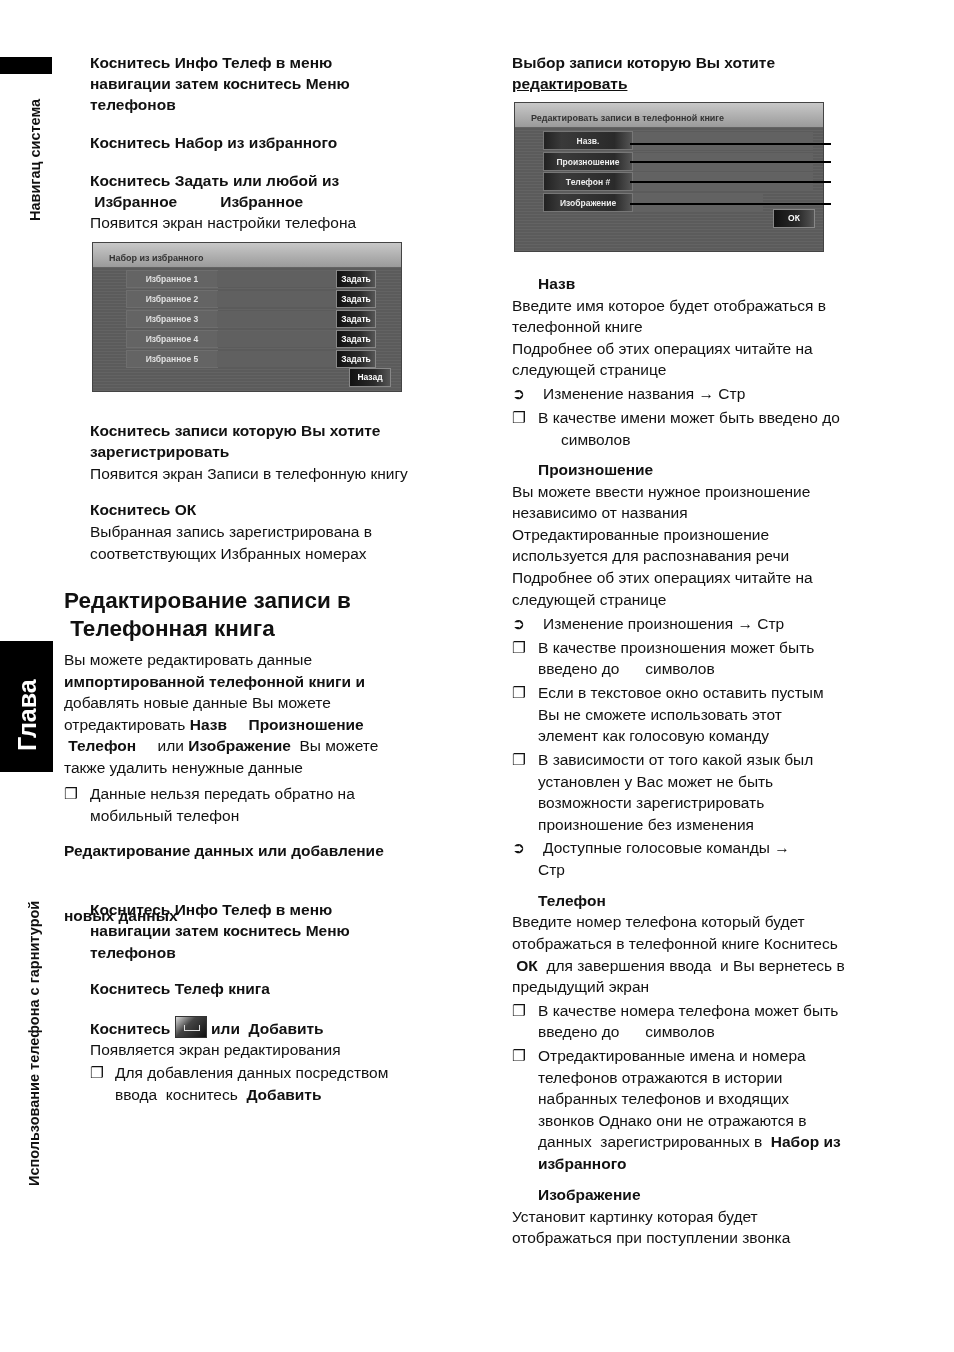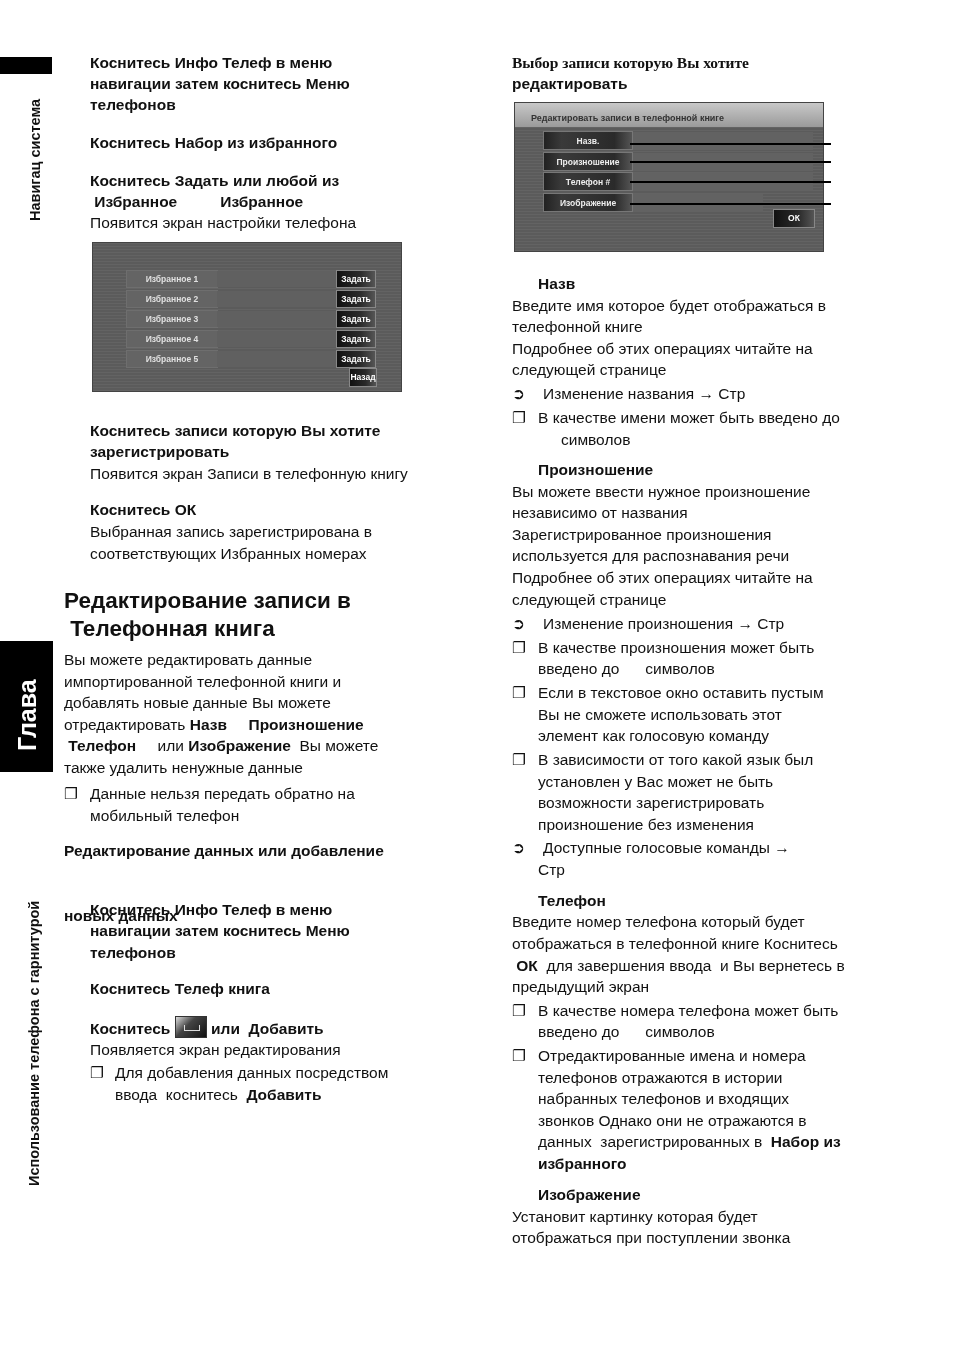--- a/index.html
+++ b/index.html
@@ -47,51 +47,52 @@
 <div class="abs b line" style="left:90px; top:73px;">навигации  затем коснитесь  Меню</div>
 <div class="abs b line" style="left:90px; top:94px;">телефонов</div>
 
 <div class="abs b line" style="left:90px; top:132px;">Коснитесь  Набор из избранного</div>
 
 <div class="abs b line" style="left:90px; top:170px;">Коснитесь  Задать  или любой из</div>
 <div class="abs b line" style="left:90px; top:191px; white-space:pre;"> Избранное          Избранное</div>
 <div class="abs line" style="left:90px; top:212px;">Появится экран настройки телефона</div>
 
 <div class="abs screen" style="left:92px; top:242px; width:308px; height:148px;">
+  <div class="hdr">Набор из избранного</div>
   <div class="fav-row" style="top:27px;">Избранное 1</div>
   <div class="fav-line" style="top:28px;"></div>
   <div class="fav-row" style="top:47px;">Избранное 2</div>
   <div class="fav-line" style="top:48px;"></div>
   <div class="fav-row" style="top:67px;">Избранное 3</div>
   <div class="fav-line" style="top:68px;"></div>
   <div class="fav-row" style="top:87px;">Избранное 4</div>
   <div class="fav-line" style="top:88px;"></div>
   <div class="fav-row" style="top:107px;">Избранное 5</div>
   <div class="fav-line" style="top:108px;"></div>
   <div class="dk-btn" style="left:243px; top:27px; width:40px; height:18px; line-height:16px;">Задать</div>
   <div class="dk-btn" style="left:243px; top:47px; width:40px; height:18px; line-height:16px;">Задать</div>
   <div class="dk-btn" style="left:243px; top:67px; width:40px; height:18px; line-height:16px;">Задать</div>
   <div class="dk-btn" style="left:243px; top:87px; width:40px; height:18px; line-height:16px;">Задать</div>
   <div class="dk-btn" style="left:243px; top:107px; width:40px; height:18px; line-height:16px;">Задать</div>
-  <div class="dk-btn" style="left:256px; top:125px; width:28px; height:19px; line-height:17px;">Назад</div>
+  <div class="dk-btn" style="left:256px; top:125px; width:42px; height:19px; line-height:17px;">Назад</div>
 </div>
 
 <div class="abs b line" style="left:90px; top:420px;">Коснитесь записи  которую Вы хотите</div>
 <div class="abs b line" style="left:90px; top:441px;">зарегистрировать</div>
 <div class="abs line" style="left:90px; top:463px;">Появится экран Записи в телефонную книгу</div>
 
 <div class="abs b line" style="left:90px; top:499px;">Коснитесь  ОК</div>
 <div class="abs line" style="left:90px; top:521px;">Выбранная запись зарегистрирована в</div>
 <div class="abs line" style="left:90px; top:543px;">соответствующих  Избранных номерах</div>
 
 <div class="abs h2" style="left:64px; top:587px;">Редактирование записи в</div>
 <div class="abs h2" style="left:64px; top:615px; white-space:pre;"> Телефонная книга</div>
 
 <div class="abs line" style="left:64px; top:649px;">Вы можете редактировать данные</div>
-<div class="abs line" style="left:64px; top:671px;">импортированной телефонной книги и</div>
+<div class="abs line" style="left:64px; top:671px;font-weight:bold;">импортированной телефонной книги и</div>
 <div class="abs line" style="left:64px; top:692px;">добавлять новые данные  Вы можете</div>
 <div class="abs line" style="left:64px; top:714px; white-space:pre;"><span>отредактировать </span><span class="b">Назв     Произношение</span></div>
 <div class="abs line" style="left:64px; top:735px; white-space:pre;"><span class="b"> Телефон</span><span>     или </span><span class="b">Изображение</span><span>  Вы можете</span></div>
 <div class="abs line" style="left:64px; top:757px;">также удалить ненужные данные</div>
 
 <div class="abs line" style="left:64px; top:783px;">❐</div>
 <div class="abs line" style="left:90px; top:783px;">Данные нельзя передать обратно на</div>
 <div class="abs line" style="left:90px; top:805px;">мобильный телефон</div>
 
 <div class="abs b line" style="left:64px; top:840px;">Редактирование данных или добавление</div>
@@ -103,22 +104,22 @@
 
 <div class="abs b line" style="left:90px; top:978px;">Коснитесь  Телеф  книга</div>
 
 <div class="abs b line" style="left:90px; top:1016px; white-space:pre;"><span>Коснитесь </span><span class="inline-icon"></span><span> или  Добавить</span></div>
 <div class="abs line" style="left:90px; top:1039px;">Появляется экран редактирования</div>
 
 <div class="abs line" style="left:90px; top:1062px;">❐</div>
 <div class="abs line" style="left:115px; top:1062px;text-align:right;">Для добавления данных  посредством</div>
 <div class="abs line" style="left:115px; top:1084px; white-space:pre;"><span>ввода  коснитесь  </span><span class="b">Добавить</span></div>
 
-<div class="abs b line" style="left:512px; top:52px;font-family:Liberation Serif, serif;">Выбор записи  которую Вы хотите</div>
-<div class="abs b line" style="left:512px; top:73px;">редактировать</div>
+<div class="abs b line" style="left:512px; top:52px;">Выбор записи  которую Вы хотите</div>
+<div class="abs b line" style="left:512px; top:73px;text-decoration:underline;">редактировать</div>
 
 <div class="abs screen" style="left:514px; top:102px; width:308px; height:148px;">
   <div class="hdr">Редактировать записи в телефонной книге</div>
   <div class="edit-btn" style="top:28px;">Назв.</div>
   <div class="edit-field" style="top:29px; width:180px;"></div>
   <div class="edit-btn" style="top:49px;">Произношение</div>
   <div class="edit-field" style="top:50px; width:180px;"></div>
   <div class="edit-btn" style="top:69px;">Телефон #</div>
   <div class="edit-field" style="top:70px; width:180px;"></div>
   <div class="edit-btn" style="top:90px;">Изображение</div>
@@ -137,21 +138,21 @@
 <div class="abs line" style="left:512px; top:359px;">следующей странице</div>
 <div class="abs line" style="left:512px; top:383px;">➲</div>
 <div class="abs line" style="left:543px; top:383px;">Изменение названия  → Стр</div>
 <div class="abs line" style="left:512px; top:407px;">❐</div>
 <div class="abs line" style="left:538px; top:407px;">В качестве имени может быть введено до</div>
 <div class="abs line" style="left:561px; top:429px;">символов</div>
 
 <div class="abs b line" style="left:538px; top:459px;">Произношение</div>
 <div class="abs line" style="left:512px; top:481px;">Вы можете ввести нужное произношение</div>
 <div class="abs line" style="left:512px; top:502px;">независимо от названия</div>
-<div class="abs line" style="left:512px; top:524px;">Зарегистрированное произношения</div>
+<div class="abs line" style="left:512px; top:524px;">Отредактированные произношение</div>
 <div class="abs line" style="left:512px; top:545px;">используется для распознавания речи</div>
 <div class="abs line" style="left:512px; top:567px;">Подробнее об этих операциях читайте на</div>
 <div class="abs line" style="left:512px; top:589px;">следующей странице</div>
 <div class="abs line" style="left:512px; top:613px;">➲</div>
 <div class="abs line" style="left:543px; top:613px;">Изменение произношения  → Стр</div>
 
 <div class="abs line" style="left:512px; top:637px;">❐</div>
 <div class="abs line" style="left:538px; top:637px;">В качестве произношения может быть</div>
 <div class="abs line" style="left:538px; top:658px; white-space:pre;">введено до      символов</div>
 

